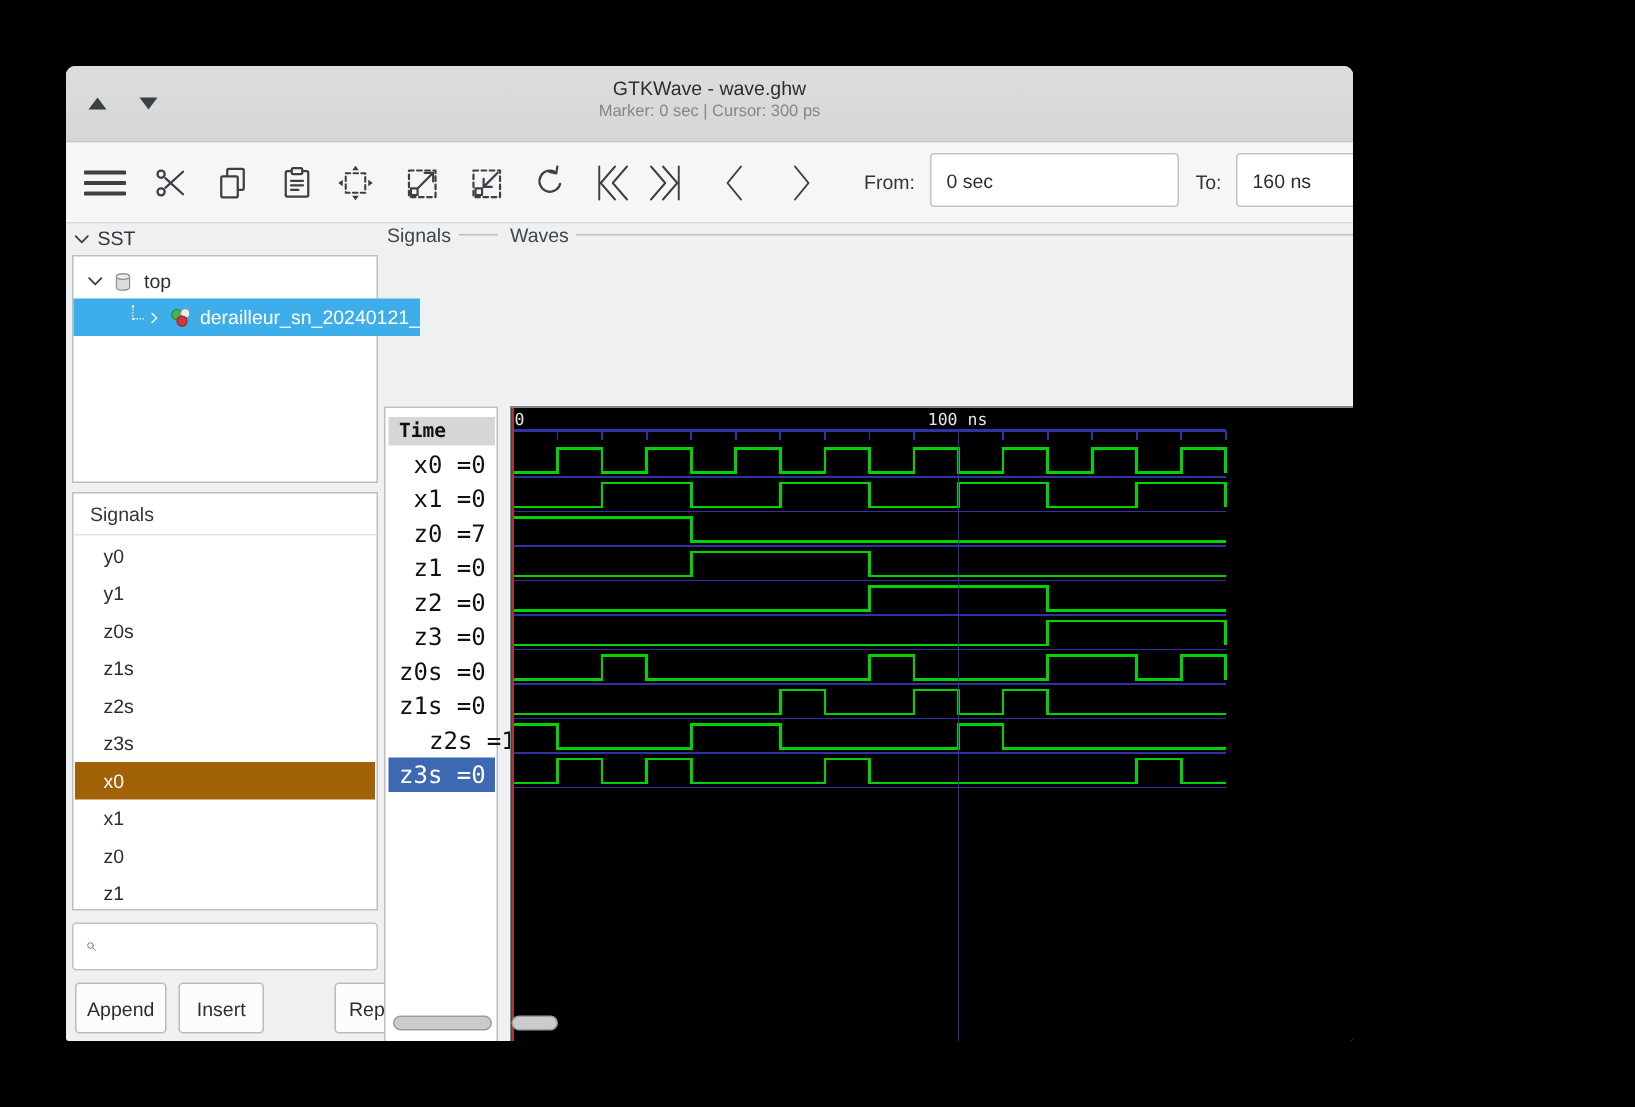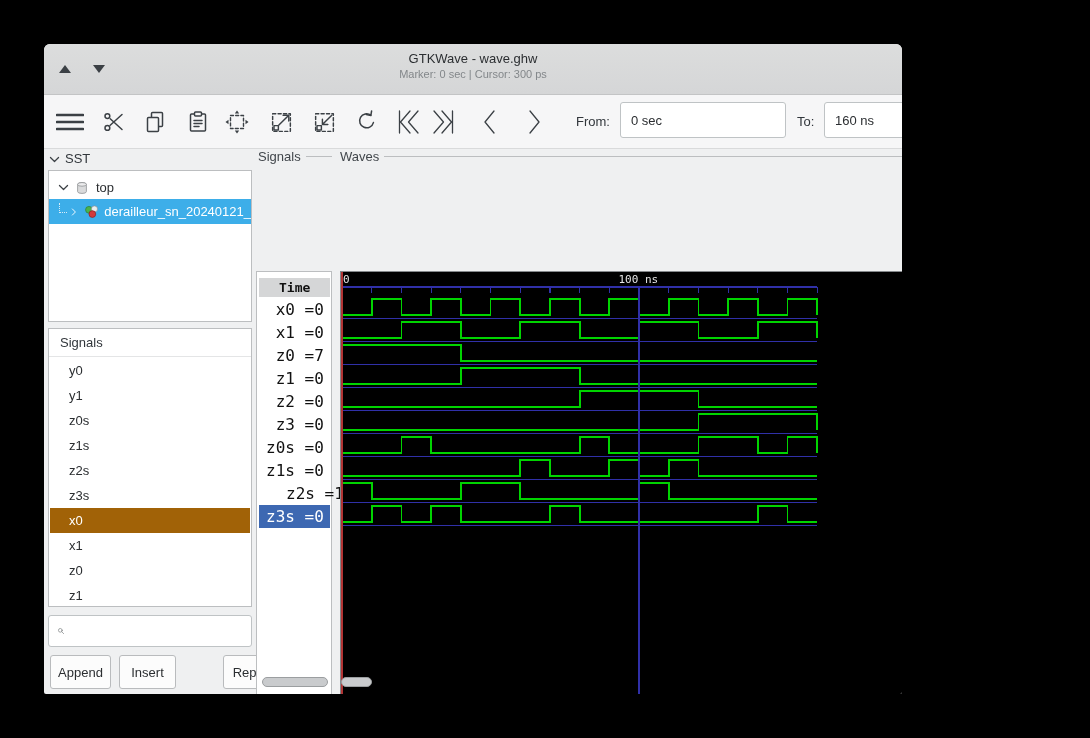--- a/index.html
+++ b/index.html
@@ -26,33 +26,33 @@
 
   
   .content{position:absolute;left:0;top:104px;width:1002px;height:546px;}
   .panel{position:absolute;background:#fff;border:1px solid #bcbec0;box-sizing:border-box;}
   .frame-label{position:absolute;font-size:13px;color:#41464b;}
   .frame-line{position:absolute;height:1px;background:#bcbec0;}
 
   .sst-head{position:absolute;left:4px;top:3px;font-size:13px;color:#31363b;display:flex;align-items:flex-end;gap:4px;}
 
   .tree-row{position:absolute;left:0;width:100%;height:23px;display:flex;align-items:center;font-size:13px;color:#2b2e31;white-space:nowrap;overflow:hidden;}
-  .tree-row.sel{background:#3daee9;color:#fff;}
+  .tree-row.sel{background:#3daee9;color:#fff;padding-left:29px;}
 
   .list-head{position:absolute;left:0;top:0;width:100%;height:28px;line-height:28px;padding-left:11px;font-size:13px;color:#31363b;border-bottom:1px solid #e4e5e6;box-sizing:border-box;}
   .list-rows{position:absolute;left:1px;top:29px;right:1px;bottom:1px;overflow:hidden;}
   .list-item{height:25px;line-height:25px;padding-left:19px;font-size:13px;color:#2b2e31;}
   .list-item.sel{background:#a16207;color:#fff;}
 
   .search{position:absolute;background:#fff;border:1px solid #bfc3c5;border-radius:3px;box-sizing:border-box;display:flex;align-items:center;padding-left:8px;}
   .btn{position:absolute;height:34px;background:#fcfcfc;border:1px solid #b9bbbd;border-radius:3px;font-size:13px;color:#2b2e31;display:flex;align-items:center;justify-content:center;box-sizing:border-box;}
 
   
   .names-panel{position:absolute;left:212px;top:123px;width:76px;height:501px;background:#fff;border:1px solid #bcbec0;box-sizing:border-box;}
-  .time-head{position:absolute;left:2px;top:6px;width:71px;height:19px;background:#d5d6d7;font-family:"DejaVu Sans Mono",monospace;font-size:13px;font-weight:bold;color:#111;line-height:19px;padding-left:20px;box-sizing:border-box;}
+  .time-head{position:absolute;left:2px;top:6px;width:71px;height:19px;background:#d5d6d7;font-family:"DejaVu Sans Mono",monospace;font-size:13px;font-weight:bold;color:#111;line-height:19px;padding-left:7px;box-sizing:border-box;}
   .name-row{position:absolute;left:2px;width:71px;height:23px;line-height:23px;font-family:"DejaVu Sans Mono",monospace;font-size:16px;color:#111;white-space:pre;padding-left:7px;box-sizing:border-box;}
   .name-row.sel{background:var(--names-sel,#3d68b2);color:#fff;}
 
   .wave-area{position:absolute;left:296px;top:123px;width:687px;height:501px;background:#000;border:1px solid #85888b;box-sizing:content-box;}
 
   
   .vscroll{position:absolute;left:985px;top:123px;width:13px;height:503px;}
   .vthumb{position:absolute;left:2px;top:2px;width:9px;height:494px;background:#c9cbcd;border:1px solid #9b9ea0;border-radius:5px;box-sizing:border-box;}
   .hthumb{position:absolute;height:10px;background:#c9cbcd;border:1px solid #9b9ea0;border-radius:5px;box-sizing:border-box;}
 </style>

